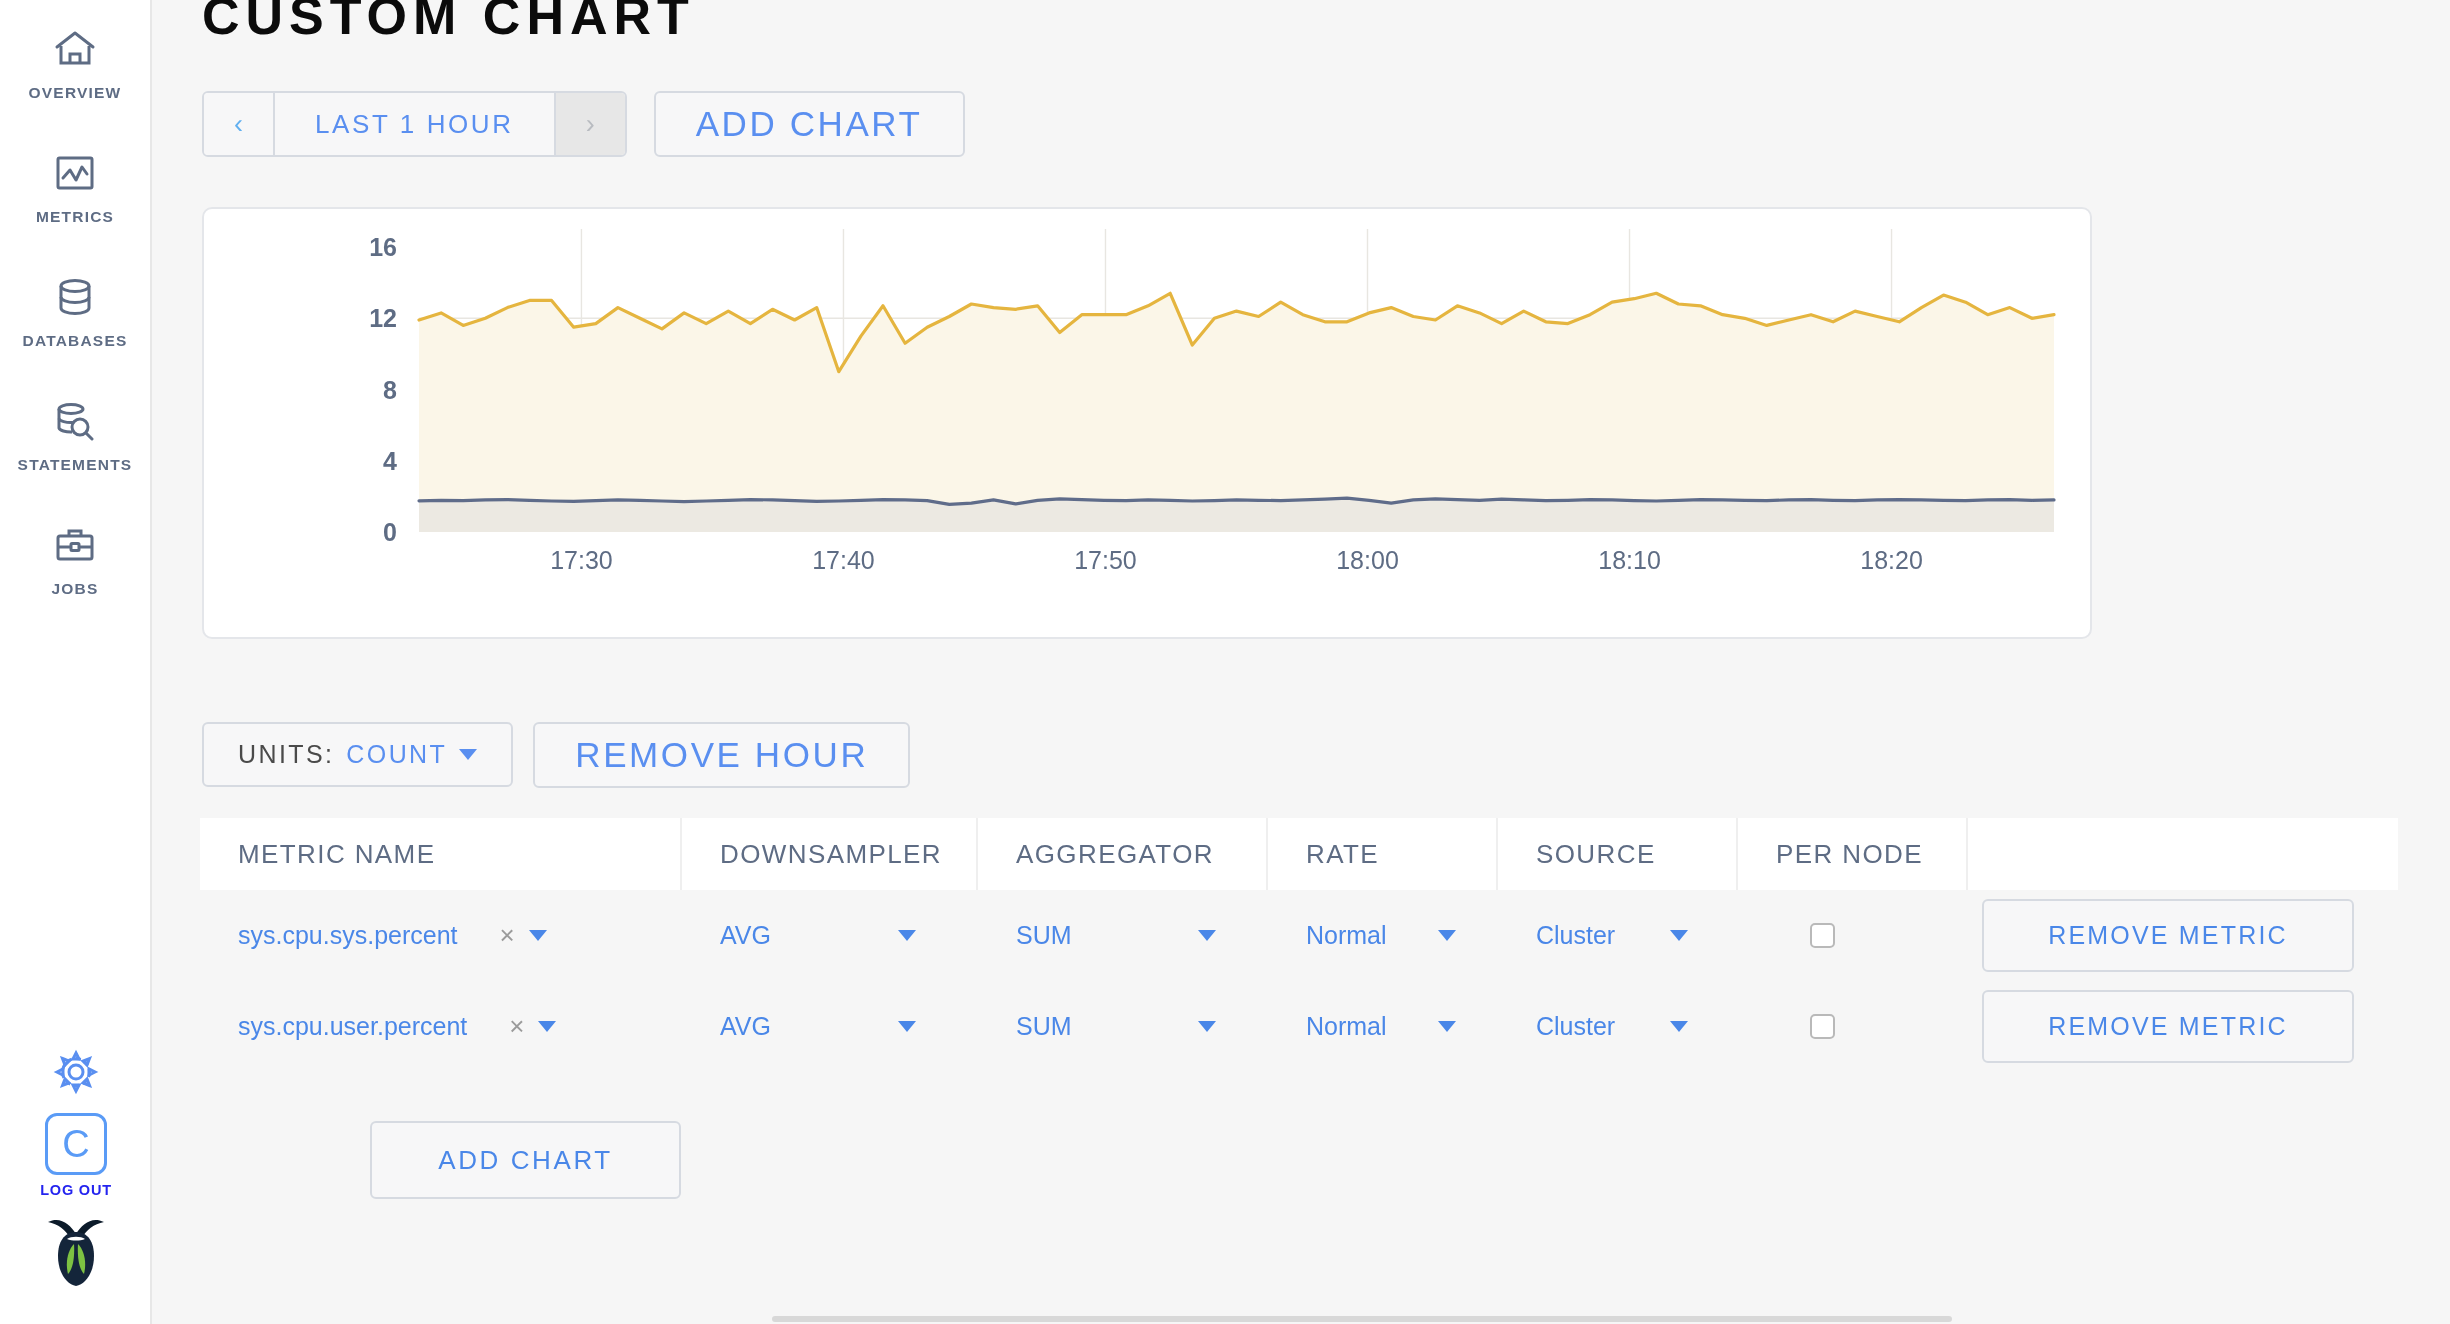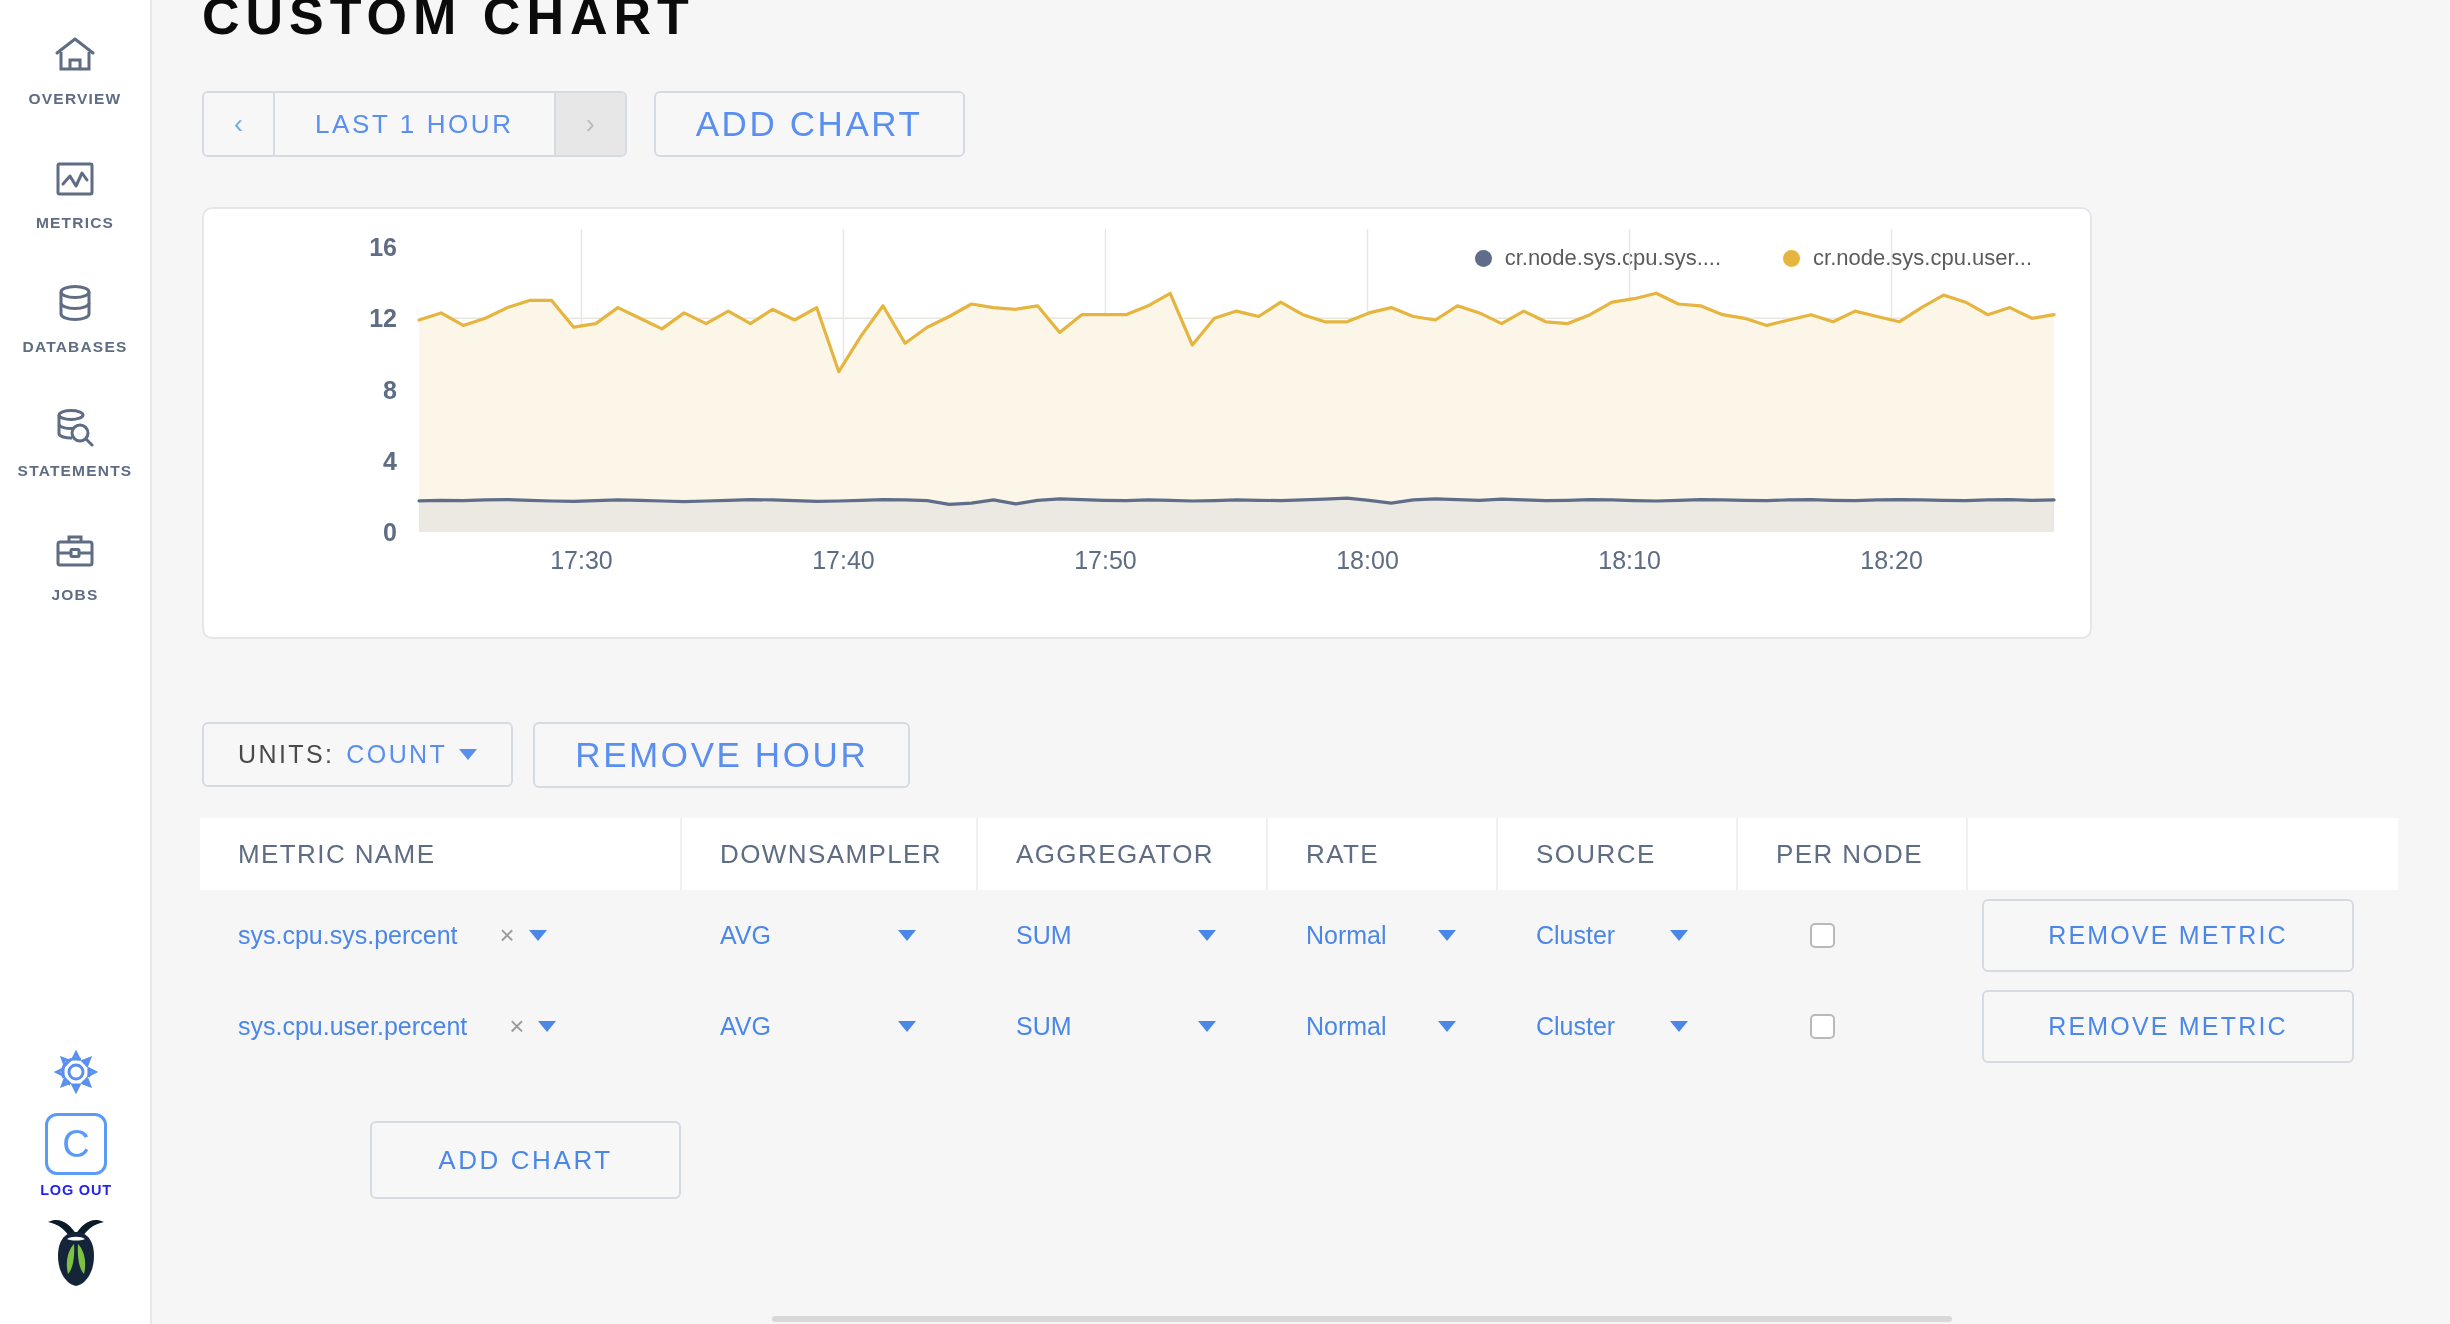--- a/index.html
+++ b/index.html
@@ -12,21 +12,21 @@
   .app { display: flex; width: 2450px; height: 1324px; }
 
   
   .sidebar {
     width: 152px; height: 1324px;
     background: #ffffff;
     border-right: 2px solid #e7e7e7;
     flex: 0 0 152px;
     position: relative;
   }
-  .nav-top { padding-top: 6px; }
+  .nav-top { }
   .nav-item {
     display: flex; flex-direction: column; align-items: center;
     justify-content: center;
     height: 124px; cursor: pointer; text-decoration: none;
   }
   .nav-icon { height: 52px; display: flex; align-items: center; justify-content: center; }
   .nav-label {
     margin-top: 9px;
     font-size: 15.5px; letter-spacing: 1.2px; font-weight: 700;
     color: #5e6c84; text-transform: uppercase;
@@ -275,30 +275,20 @@
     <div class="toolbar">
       <div class="timepicker">
         <div class="tp-arrow left">‹</div>
         <div class="tp-label">LAST 1 HOUR</div>
         <div class="tp-arrow right">›</div>
       </div>
       <div class="btn-outline">ADD CHART</div>
     </div>
 
     <div class="chart-card">
-      <div class="legend">
-        <div class="legend-item">
-          <span class="legend-dot" style="background:#5f6c8a"></span>
-          <span class="legend-text">cr.node.sys.cpu.sys....</span>
-        </div>
-        <div class="legend-item">
-          <span class="legend-dot" style="background:#e5b53f"></span>
-          <span class="legend-text">cr.node.sys.cpu.user...</span>
-        </div>
-      </div>
       <svg class="plot" id="plot" viewBox="0 0 1890 432">
           <text x="193" y="332" text-anchor="end" font-family="&quot;Liberation Sans&quot;, sans-serif" font-size="25" font-weight="700" fill="#5e6c84">0</text>
           <line x1="215" y1="251.75" x2="1850" y2="251.75" stroke="#e8e6e1" stroke-width="1.4"></line>
           <text x="193" y="260.75" text-anchor="end" font-family="&quot;Liberation Sans&quot;, sans-serif" font-size="25" font-weight="700" fill="#5e6c84">4</text>
           <line x1="215" y1="180.5" x2="1850" y2="180.5" stroke="#e8e6e1" stroke-width="1.4"></line>
           <text x="193" y="189.5" text-anchor="end" font-family="&quot;Liberation Sans&quot;, sans-serif" font-size="25" font-weight="700" fill="#5e6c84">8</text>
           <line x1="215" y1="109.25" x2="1850" y2="109.25" stroke="#e8e6e1" stroke-width="1.4"></line>
           <text x="193" y="118.25" text-anchor="end" font-family="&quot;Liberation Sans&quot;, sans-serif" font-size="25" font-weight="700" fill="#5e6c84">12</text>
           <text x="193" y="47" text-anchor="end" font-family="&quot;Liberation Sans&quot;, sans-serif" font-size="25" font-weight="700" fill="#5e6c84">16</text>
           <line x1="377.4519230769231" y1="20" x2="377.4519230769231" y2="323" stroke="#e8e6e1" stroke-width="1.4"></line>

